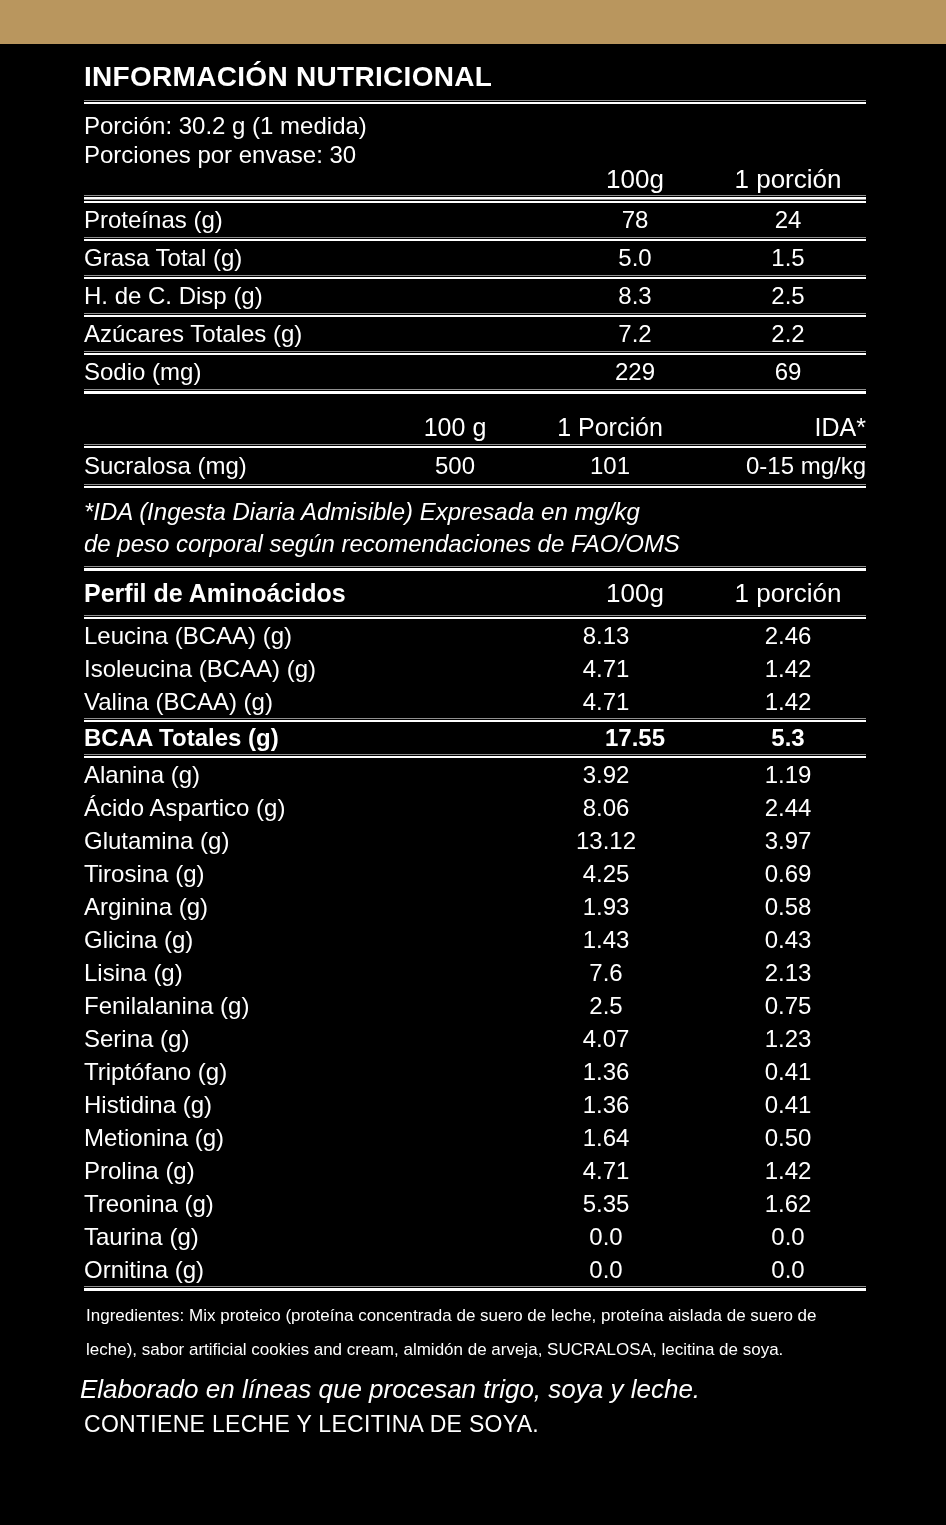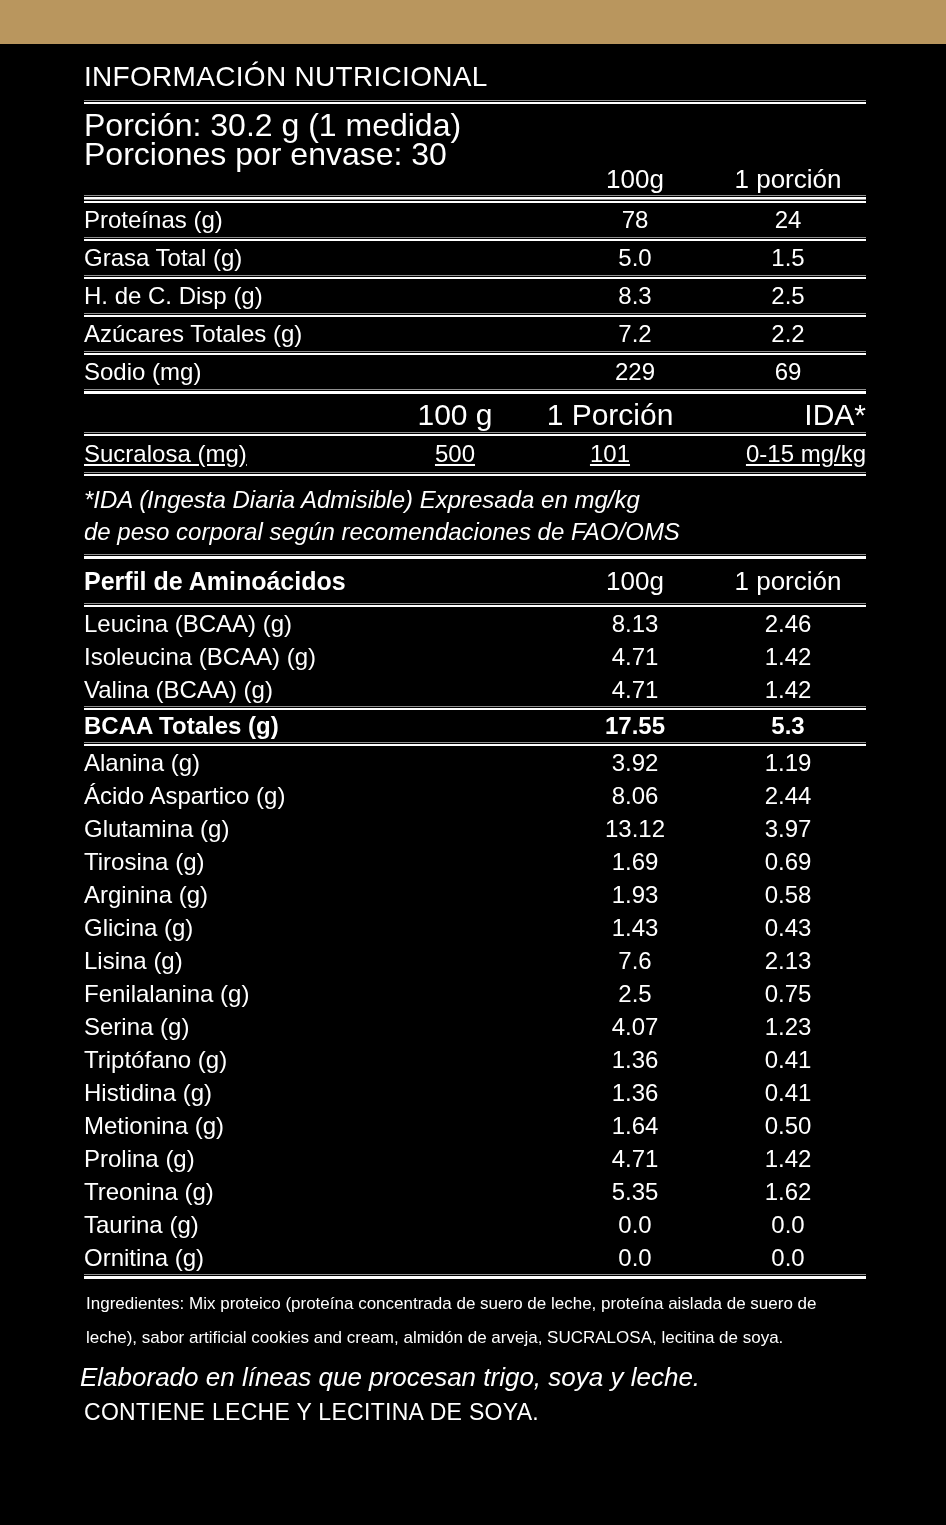--- a/index.html
+++ b/index.html
@@ -9,65 +9,65 @@
     color: #fff;
     font-family: "Liberation Sans", sans-serif;
     overflow: hidden;
     -webkit-font-smoothing: antialiased;
   }
   .top-bar { height: 44px; width: 100%; }
   .content { padding: 0 80px 0 84px; }
 
   .title {
     font-size: 28px;
-    font-weight: 400;
+    font-weight: 700;
     letter-spacing: 0.3px;
     margin: 17px 0 7px 0;
   }
   .rule {
     height: 1px;
     border-top: 1px solid #8f8f8f;
     border-bottom: 2px solid #fff;
     background: #000;
   }
   .rule.thick { border-bottom-width: 3px; }
 
-  .portion-block { margin-top: 7px; font-size: 32px; line-height: 29px; }
+  .portion-block { margin-top: 7px; font-size: 24px; line-height: 29px; }
 
   
   .trow { display: flex; align-items: center; font-size: 24px; }
   .trow .lbl { flex: 1; }
   .trow .c1 { width: 150px; text-align: center; }
   .trow .c2 { width: 156px; text-align: center; }
 
   .main-header-row { height: 26px; align-items: flex-end; font-size: 26px; }
   .main-table .trow.data-row { height: 34px; }
 
   
   .sw-row { display: flex; align-items: center; font-size: 24px; }
   .sw-row .lbl { flex: 1; }
   .sw-row .s1 { width: 130px; text-align: center; }
   .sw-row .s2 { width: 180px; text-align: center; }
   .sw-row .s3 { width: 166px; text-align: right; }
-  .sw-header { height: 34px; margin-top: 4px; font-size: 30px; }
-  .sw-data { height: 36px; text-decoration: underline; }
+  .sw-header { height: 34px; margin-top: 16px; font-size: 25px; }
+  .sw-data { height: 36px; }
 
   .ida-note {
     font-style: italic;
     font-size: 24px;
     line-height: 32px;
     margin: 8px 0 6px 0;
     white-space: pre-line;
   }
 
   
   .amino-header { height: 44px; }
   .amino-header .lbl { font-weight: 700; font-size: 25px; }
   .amino-header .c1, .amino-header .c2 { font-size: 26px; }
-  .amino-table .trow.data-row { height: 33px; }
+  .amino-table .trow.data-row { height: 33px; gap: 29px; }
   .trow.total-row { font-weight: 700; height: 32px; }
 
   .ingredients {
     font-size: 17px;
     line-height: 34px;
     margin: 8px 0 0 2px;
   }
   .elaborado {
     font-style: italic;
     font-size: 26px;
@@ -205,21 +205,21 @@
       <span class="c1">8.06</span>
       <span class="c2">2.44</span>
     </div>
     <div class="trow data-row">
       <span class="lbl">Glutamina (g)</span>
       <span class="c1">13.12</span>
       <span class="c2">3.97</span>
     </div>
     <div class="trow data-row">
       <span class="lbl">Tirosina (g)</span>
-      <span class="c1">1.69</span>
+      <span class="c1">4.25</span>
       <span class="c2">0.69</span>
     </div>
     <div class="trow data-row">
       <span class="lbl">Arginina (g)</span>
       <span class="c1">1.93</span>
       <span class="c2">0.58</span>
     </div>
     <div class="trow data-row">
       <span class="lbl">Glicina (g)</span>
       <span class="c1">1.43</span>

